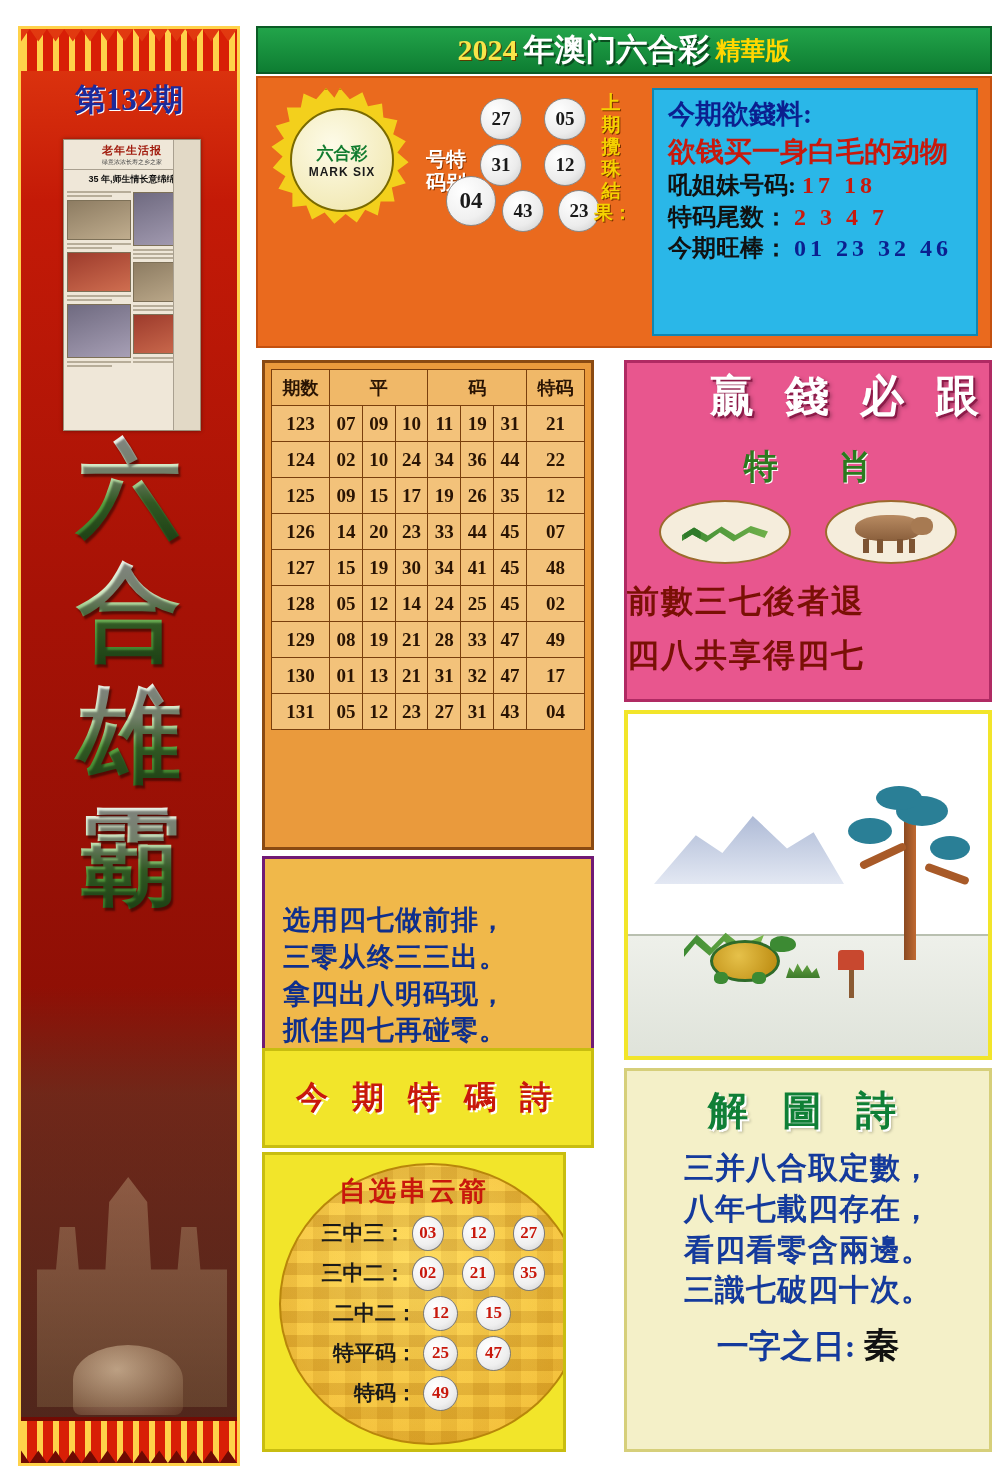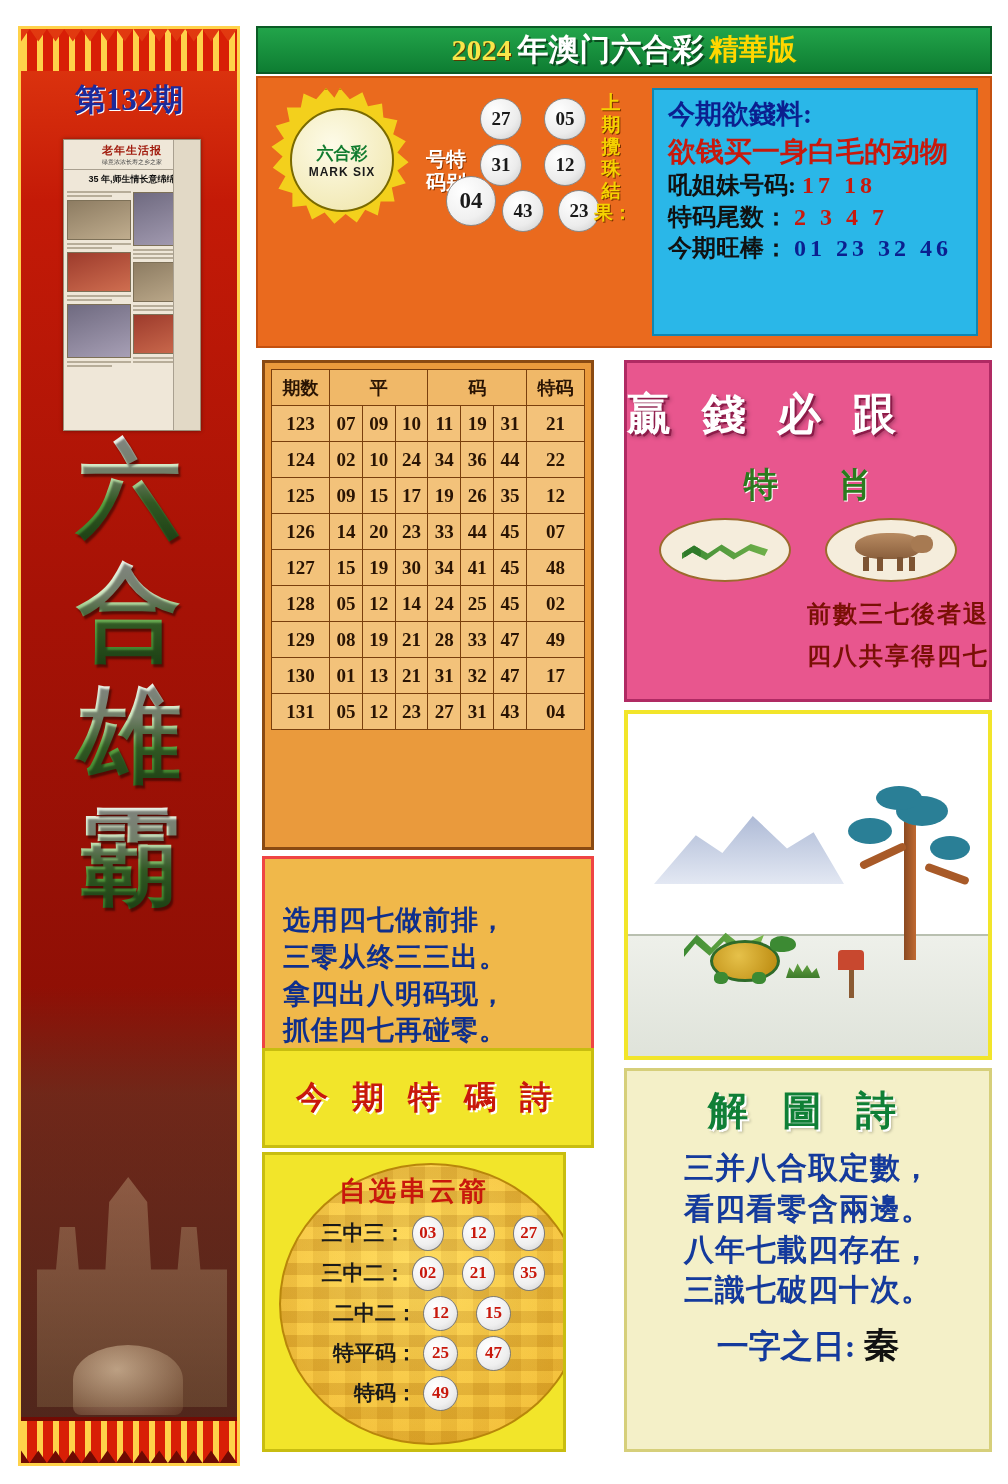--- a/index.html
+++ b/index.html
@@ -85,21 +85,21 @@
 
   
   .top-title{
     position:absolute;left:256px;top:26px;width:736px;height:48px;
     background:linear-gradient(180deg,#22a44a,#0e7d32);
     border:2px solid #0a5c25;box-sizing:border-box;
     display:flex;align-items:center;justify-content:center;gap:6px;
   }
   .tt-year{font-size:30px;font-weight:bold;color:#f9e64a;font-family:"Liberation Serif", serif;text-shadow:1px 1px 0 #5a3b00;}
   .tt-main{font-size:31px;font-weight:bold;color:#ffffff;font-family:"Liberation Serif", serif;text-shadow:2px 2px 0 #0a4d1f;}
-  .tt-tag{font-size:29px;font-weight:bold;color:#ffd700;font-family:Liberation Serif, serif;}
+  .tt-tag{font-size:25px;font-weight:bold;color:#ffd700;font-family:Liberation Serif, serif;}
 
   
   .result-panel{
     position:absolute;left:256px;top:76px;width:736px;height:272px;
     background:#ea6a1e;border:2px solid #c4500f;box-sizing:border-box;
     display:flex;
   }
   .logo-box{
     position:relative;width:148px;height:152px;margin:10px 0 0 12px;flex:none;
   }
@@ -175,21 +175,21 @@
   table.draw th,table.draw td{
     border:1px solid #7a3f0d;text-align:center;
     font-family:"Liberation Serif", serif;color:#2a1403;
     font-size:19px;height:33px;font-weight:bold;
   }
   table.draw th{font-size:18px;background:#f0b868;}
   table.draw td.issue{font-size:19px;}
 
   .poem-panel{
     position:absolute;left:262px;top:856px;width:332px;height:239px;
-    background:#f0b84a;border:3px solid #ef4444;box-sizing:border-box;
+    background:#f0b84a;border:3px solid #701a75;box-sizing:border-box;
     display:flex;flex-direction:column;justify-content:center;padding-left:18px;
   }
   .poem-line{
     font-size:27px;color:#0f2f8c;font-family:"Liberation Serif", serif;
     line-height:1.36;font-weight:bold;letter-spacing:1px;
   }
 
   .special-poem-panel{
     position:absolute;left:262px;top:1048px;width:332px;height:100px;
     background:#f2e52a;border:3px solid #c8bd10;box-sizing:border-box;
@@ -232,21 +232,21 @@
     display:flex;align-items:center;justify-content:center;
     font-size:17px;font-weight:bold;color:#c8180c;font-family:"Liberation Serif", serif;
   }
 
   
   .zodiac-panel{
     position:absolute;left:624px;top:360px;width:368px;height:342px;
     background:#e8568e;border:3px solid #b02a63;box-sizing:border-box;
   }
   .zodiac-title{
-    text-align:left;margin-top:22px;
+    text-align:right;margin-top:4px;
     font-size:44px;font-weight:bold;font-family:"Liberation Serif", serif;
     color:#ffffff;letter-spacing:10px;
     text-shadow:2px 2px 0 #8d1b49, 3px 3px 4px rgba(0,0,0,.35);
   }
   .zodiac-sub{
     text-align:center;margin-top:18px;
     font-size:34px;font-weight:bold;font-family:"Liberation Serif", serif;
     color:#2b7a1e;letter-spacing:26px;text-indent:26px;
     text-shadow:1px 1px 0 #fff;
   }
@@ -269,21 +269,21 @@
   .pig-body{
     position:absolute;left:8px;top:4px;width:66px;height:26px;border-radius:48% 42% 40% 44%;
     background:linear-gradient(180deg,#b88b62,#8a5f3c);
   }
   .pig-head{
     position:absolute;right:2px;top:6px;width:22px;height:18px;border-radius:45%;
     background:#a77a52;
   }
   .pig-leg{position:absolute;bottom:0;width:6px;height:14px;background:#7d5433;}
   .zodiac-note1,.zodiac-note2{
-    text-align:right;font-size:24px;font-weight:bold;color:#7a1005;
+    text-align:left;font-size:32px;font-weight:bold;color:#7a1005;
     font-family:"Liberation Serif", serif;letter-spacing:2px;
   }
   .zodiac-note1{margin-top:16px;}
   .zodiac-note2{margin-top:10px;}
 
   .picture-panel{
     position:absolute;left:624px;top:710px;width:368px;height:350px;
     background:#f8f8f2;border:4px solid #f2e52a;box-sizing:border-box;overflow:hidden;
   }
   .pic-sky{position:absolute;left:0;top:0;width:100%;height:66%;background:#ffffff;}
@@ -652,22 +652,22 @@
     </div>
 
     <div class="bush"></div>
     <div class="mailpost"></div>
     <div class="mailbox"></div>
   </div>
 
   <div class="jie-panel">
     <div class="jie-title">解 圖 詩</div>
     <div class="jie-line">三并八合取定數，</div>
+    <div class="jie-line">八年七載四存在，</div>
     <div class="jie-line">看四看零含兩邊。</div>
-    <div class="jie-line">八年七載四存在，</div>
     <div class="jie-line">三識七破四十次。</div>
     <div class="jie-last">
       <span>一字之日:</span>
       <span class="word">秦</span>
     </div>
   </div>
 
 </div>
 
 </body></html>

